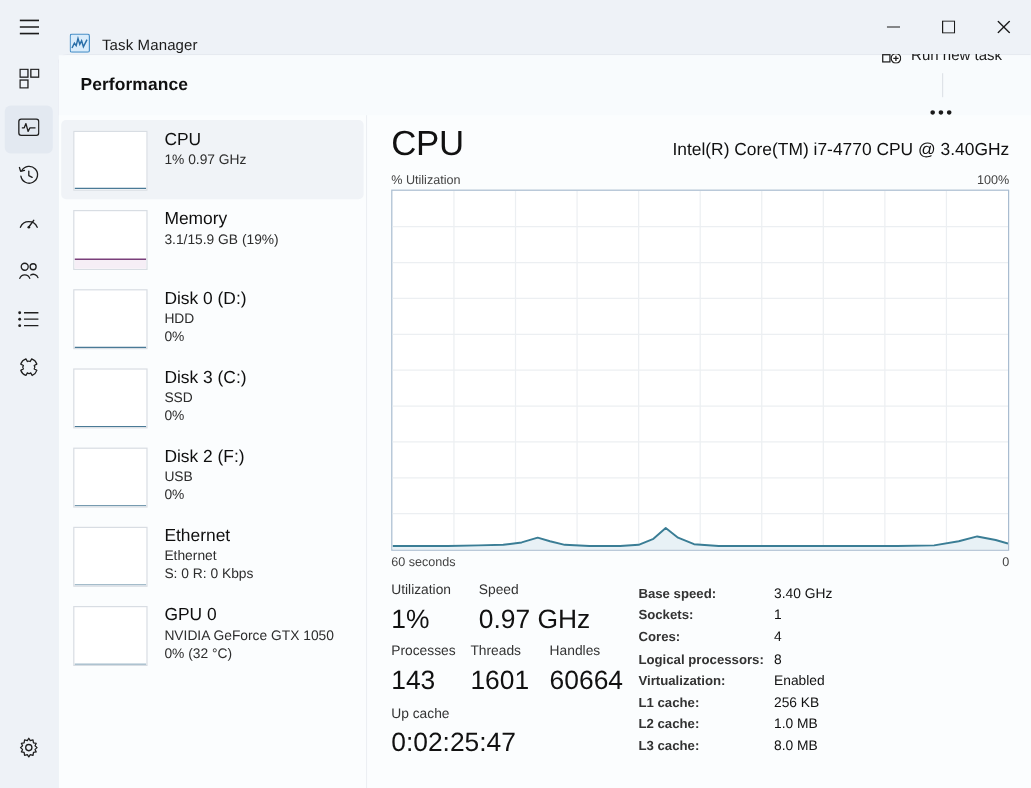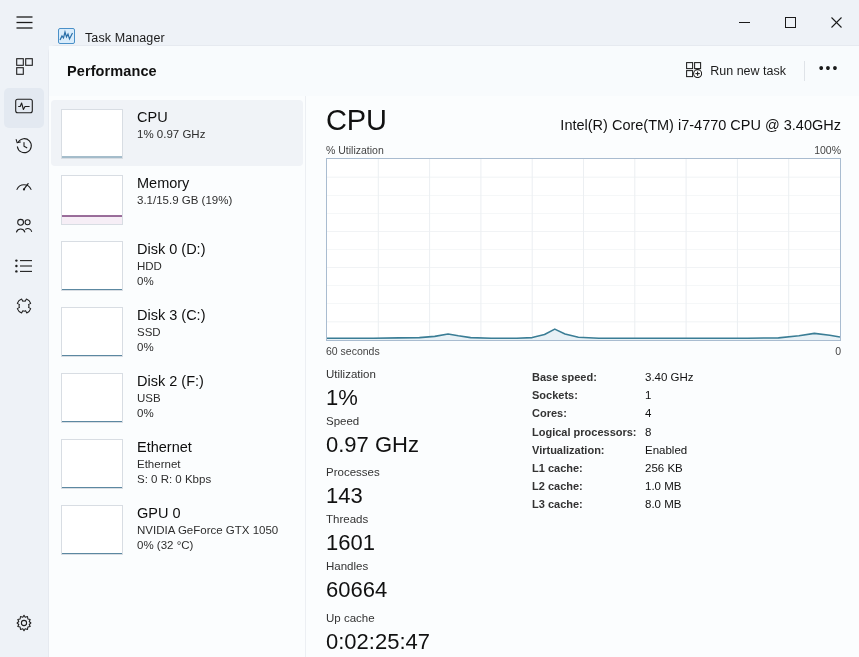--- a/index.html
+++ b/index.html
@@ -126,20 +126,21 @@
   .page-title {
     font-size: 14.5px;
     color: #101010;
     font-weight: 600;
     letter-spacing: 0.1px;
   }
   .toolbar-right {
     margin-left: auto;
     display: flex;
     align-items: center;
+    flex-direction: column;
   }
   .run-task-btn {
     display: flex;
     align-items: center;
     gap: 8px;
     height: 30px;
     padding: 0 10px;
     border-radius: 4px;
     cursor: pointer;
     font-size: 12.5px;
@@ -278,21 +279,20 @@
     display: flex;
     margin-top: 9px;
     padding-right: 4px;
   }
   .stats-left {
     width: 205px;
     flex: 0 0 205px;
   }
   .stat-grid {
     display: flex;
-    flex-direction: column;
   }
   .stat-block { min-width: 0; }
   .stat-label {
     font-size: 11.5px;
     color: #333;
     line-height: 17px;
     white-space: nowrap;
   }
   .stat-value {
     font-size: 22px;

